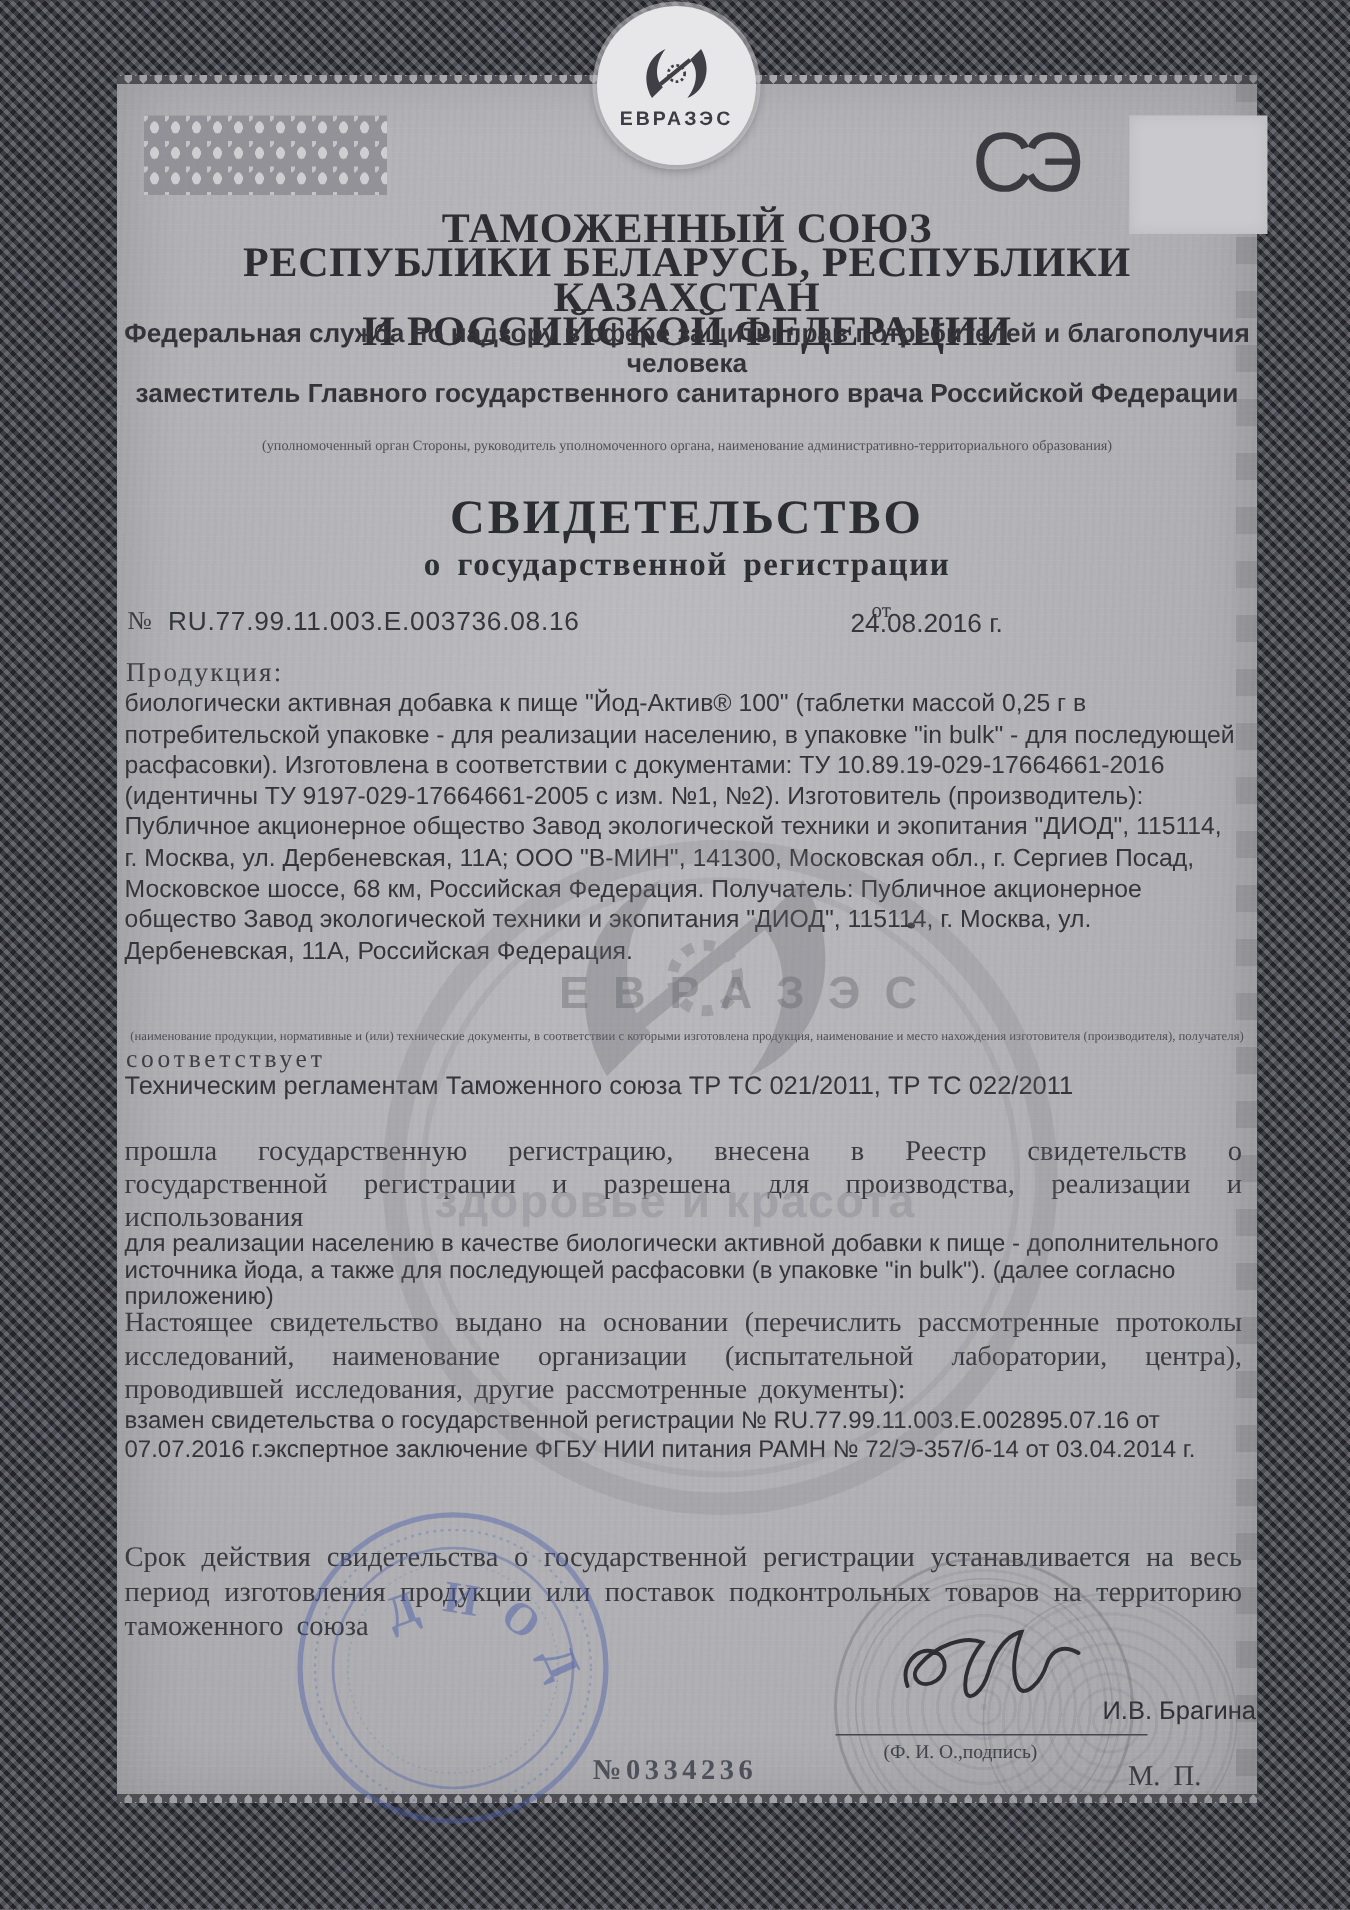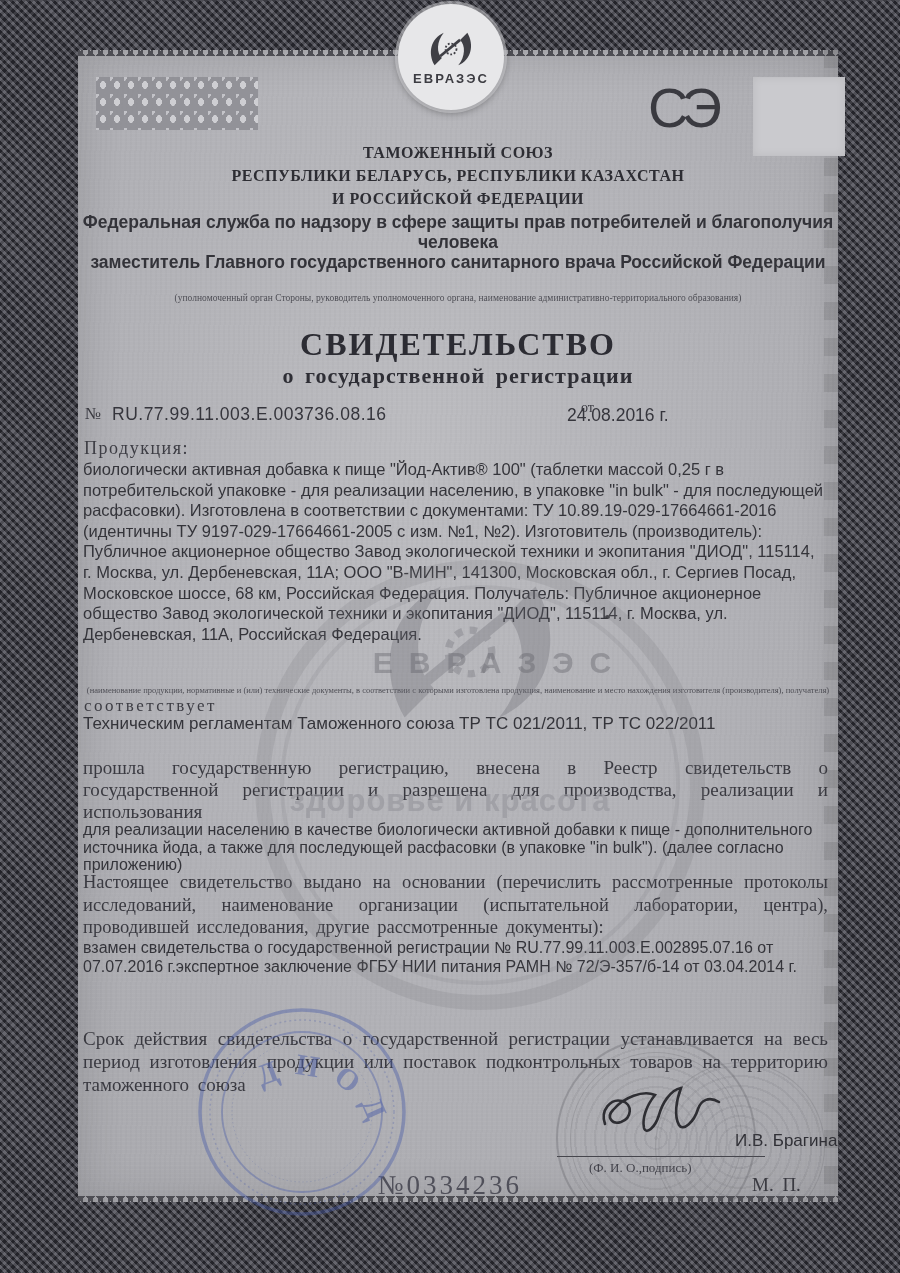--- a/index.html
+++ b/index.html
@@ -43,21 +43,21 @@
     background:#e7e7e9;
     box-shadow:0 0 0 3px rgba(205,205,210,.55), 0 2px 8px rgba(0,0,0,.45);
     display:flex;flex-direction:column;align-items:center;justify-content:center;gap:2px;
     z-index:5;
   }
   .emblem-label{font-size:13px;font-weight:bold;letter-spacing:2px;color:#3c3c42;}
   .se-mark{left:648px;top:80px;font-size:56px;font-weight:400;letter-spacing:-6px;color:#3a3a40;line-height:1;}
   .light-square{left:753px;top:77px;width:92px;height:79px;background:#cacace;box-shadow:inset 0 0 10px rgba(0,0,0,.08);}
 
   .hdr{left:78px;width:760px;font-weight:bold;color:#2d2d33;}
-  .hdr-union{top:141px;font-size:16px;line-height:23px;letter-spacing:.5px;text-align:center;}
+  .hdr-union{top:141px;font-size:28px;line-height:23px;letter-spacing:.5px;text-align:center;}
   .hdr-auth{top:212px;font-size:17.5px;line-height:20px;font-weight:bold;color:#333339;}
   .caption-sm{color:#4e4e55;}
   .auth-caption{left:78px;width:760px;top:293px;font-size:9.5px;}
   .title-main{left:78px;width:760px;top:326px;font-size:32px;font-weight:bold;letter-spacing:2px;color:#2c2c33;}
   .title-sub{left:78px;width:760px;top:363px;font-size:22px;font-weight:bold;letter-spacing:1px;word-spacing:4px;color:#2e2e35;}
 
   .reg-no-label{left:85px;top:404px;font-size:17px;color:#3a3a41;}
   .reg-no{left:112px;top:404px;font-size:17.5px;letter-spacing:.5px;color:#35353c;}
   .reg-date-label{left:541px;top:400px;font-size:14px;color:#3a3a41;margin-left:40px;}
   .reg-date{left:567px;top:405px;font-size:17.5px;color:#35353c;}
@@ -73,21 +73,21 @@
   .passed-sans{left:83px;top:821px;width:745px;font-size:16px;line-height:17.5px;color:#34343a;}
   .basis-ser{left:83px;top:871px;width:745px;font-size:18.5px;line-height:22.5px;word-spacing:3px;}
   .basis-sans{left:83px;top:938px;width:750px;font-size:16px;line-height:19px;color:#34343a;}
   .validity{left:83px;top:1027px;width:745px;font-size:19px;line-height:23px;word-spacing:4px;}
 
   .sign-label{left:84px;top:1111px;width:445px;font-size:17px;line-height:20px;word-spacing:2px;color:#3a3a41;}
   .signer{left:735px;top:1131px;font-size:17px;color:#2f2f35;}
   .sig-line{left:557px;top:1156px;width:208px;border-top:1.5px solid #45454c;height:0;}
   .sig-caption{left:589px;top:1160px;font-size:13px;color:#42424a;}
   .mp{left:752px;top:1174px;font-size:19px;word-spacing:4px;color:#3a3a41;}
-  .serial{left:300px;top:1170px;width:300px;font-weight:normal;font-size:27px;letter-spacing:3px;color:#50505a;}
+  .serial{left:300px;top:1170px;width:300px;font-weight:bold;font-size:19px;letter-spacing:3px;color:#50505a;}
 
   .wm{pointer-events:none;}
   .wm-ring{left:255px;top:560px;width:420px;height:420px;border-radius:50%;border:15px solid rgba(120,120,126,.20);z-index:1;}
   .wm-ring::after{content:"";position:absolute;inset:10px;border-radius:50%;border:4px solid rgba(120,120,126,.16);}
   .wm-swoosh{left:350px;top:572px;width:240px;height:160px;opacity:.32;z-index:1;}
   .wm-evrazes{left:250px;width:500px;top:646px;font-size:30px;font-weight:bold;letter-spacing:16px;color:rgba(100,100,108,.42);z-index:3;}
   .wm-brand{left:85px;top:645px;width:740px;font-size:148px;line-height:148px;font-weight:bold;letter-spacing:-2px;color:rgba(95,95,102,.40);z-index:3;}
   .wm-tagline{left:230px;top:783px;width:440px;font-size:31px;font-weight:600;letter-spacing:1px;color:rgba(148,148,155,.62);z-index:3;text-align:center;}
 
   .stamp-diod{left:193px;top:1003px;width:218px;height:218px;z-index:4;opacity:.8;}

